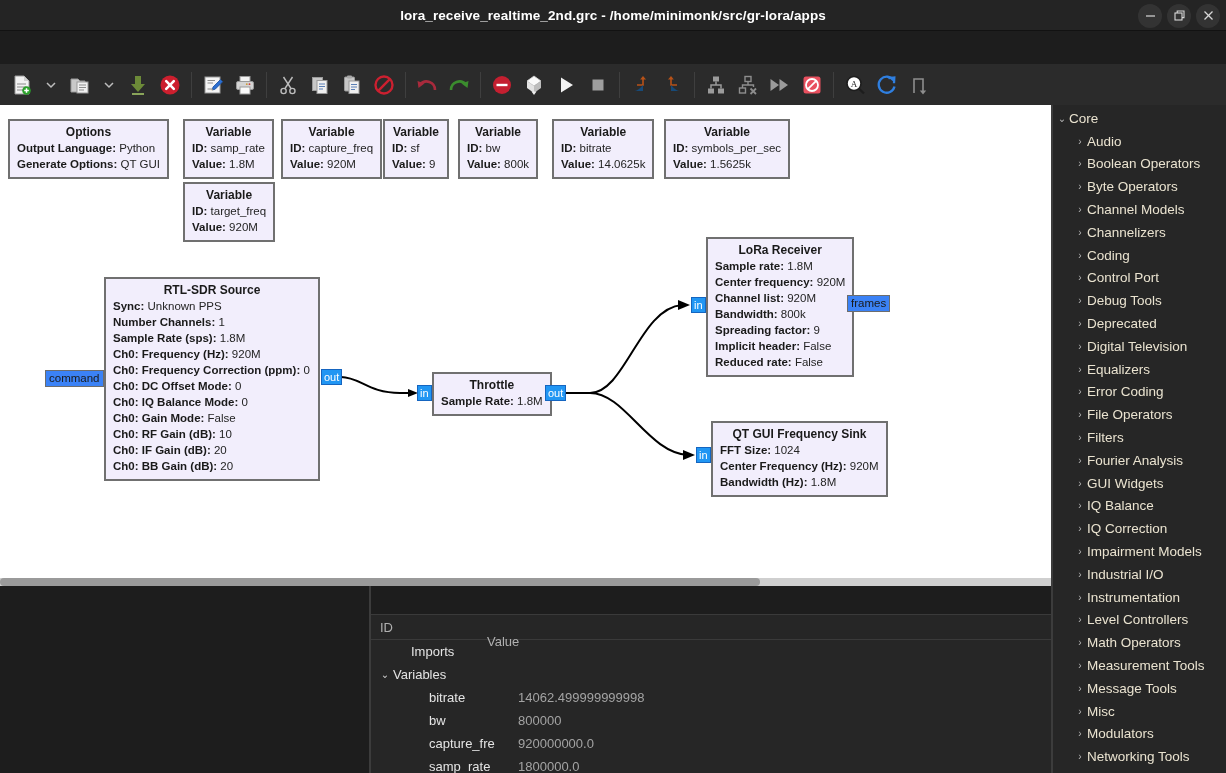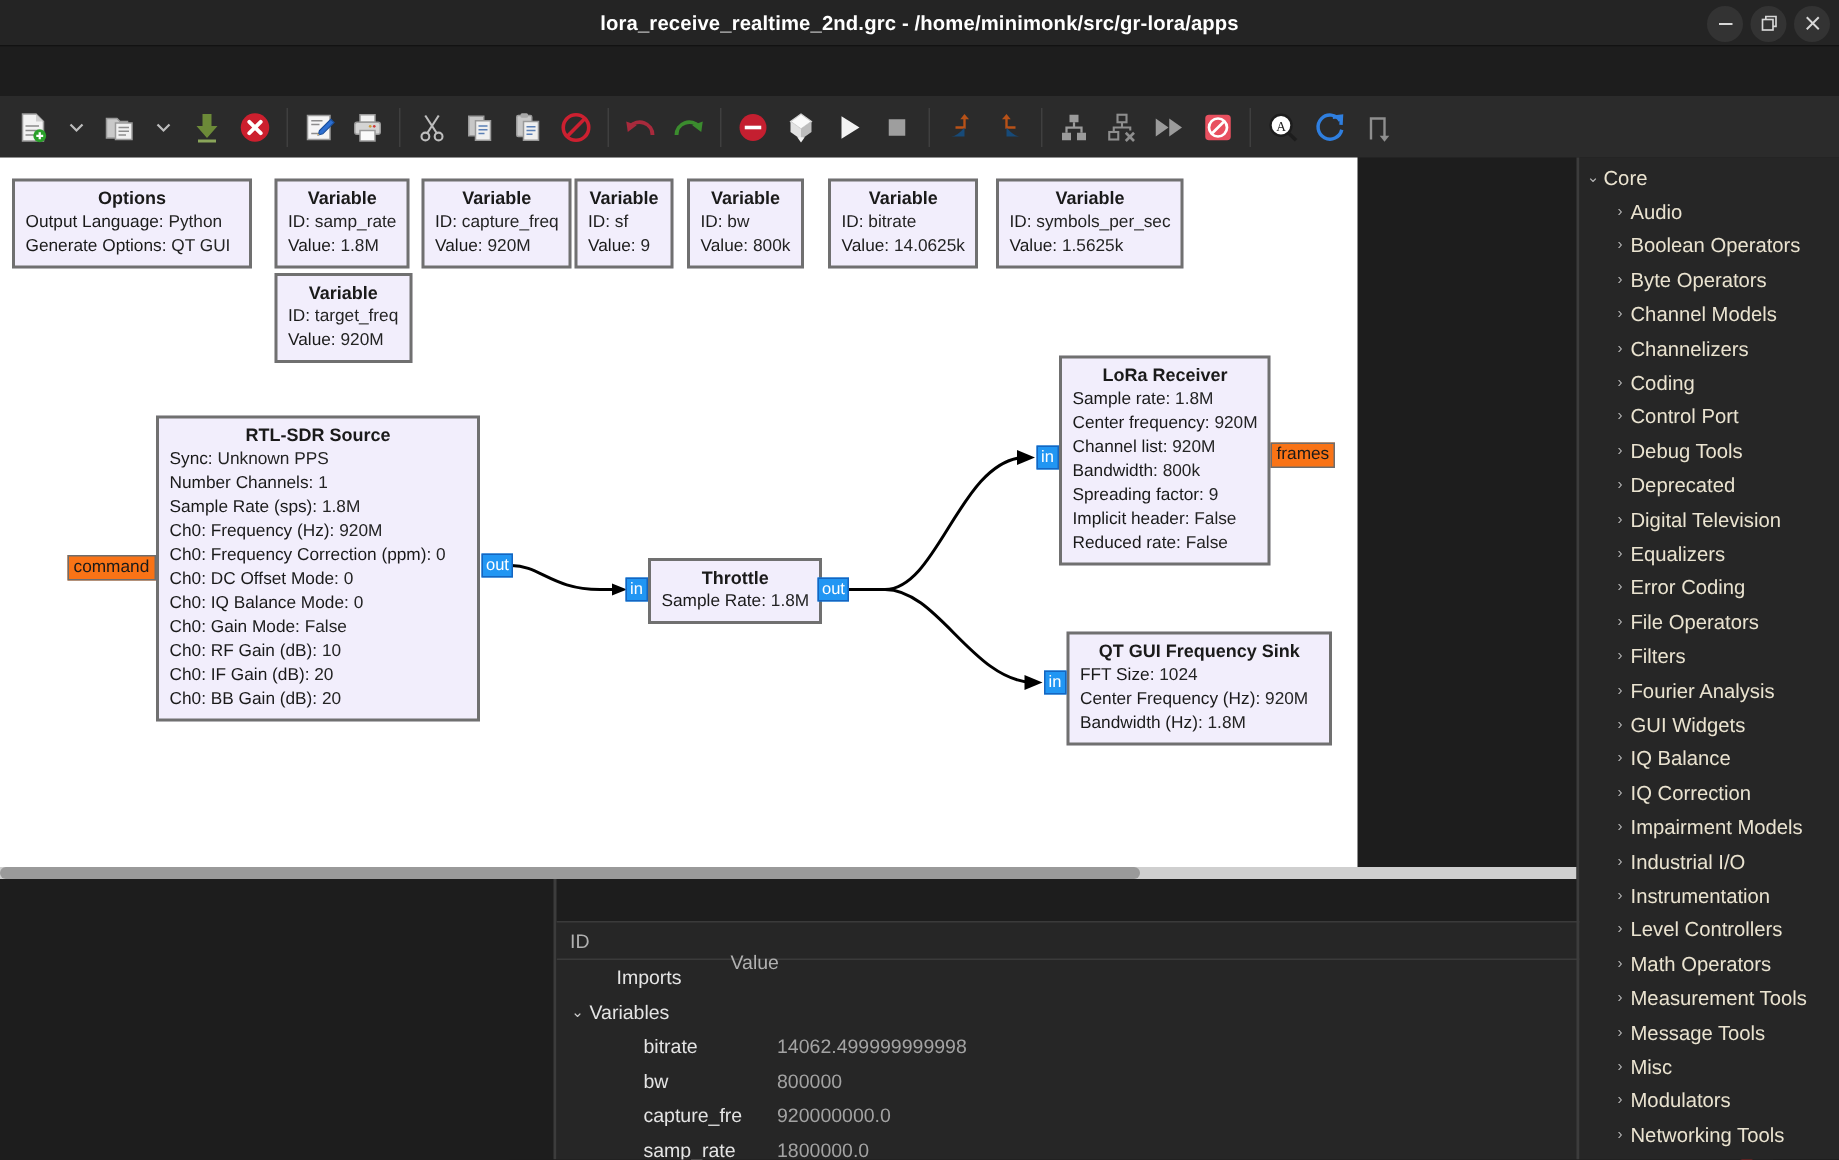--- a/index.html
+++ b/index.html
@@ -56,21 +56,21 @@
     cursor: pointer; flex: 0 0 auto;
   }
   .tb.small { width: 26px; }
   .tbsep {
     width: 1px; height: 26px; background: #3f3f3f; margin: 0 5px;
     flex: 0 0 auto;
   }
 
   
   .canvas {
-    position: absolute; left: 0; top: 105px; width: 905px; height: 473px;
+    position: absolute; left: 0; top: 105px; width: 1051px; height: 473px;
     background: #ffffff;
     overflow: hidden;
   }
   .canvas-scrollbar-h {
     position: absolute; left: 0; top: 578px; width: 1051px; height: 8px;
     background: #cfcfcf;
   }
   .canvas-scrollbar-h .thumb {
     position: absolute; left: 0; top: 0; width: 760px; height: 8px;
     background: #9a9a9a; border-radius: 4px;
@@ -84,33 +84,33 @@
     font-size: 11.5px;
     color: #1a1a1a;
     padding: 4px 7px 5px 7px;
     white-space: nowrap;
   }
   .blk .bt {
     font-weight: bold; text-align: center; display: block;
     font-size: 12px; margin-bottom: 1px;
   }
   .blk .row { line-height: 16px; }
-  .blk .row b { font-weight: normal; }
+  .blk .row b { font-weight: bold; }
   .blk .row span { color: #242424; }
 
   .port {
     position: absolute;
     background: #2196f3; color: #ffffff;
     font-size: 11px; line-height: 14px;
     padding: 0 2px; height: 16px;
     border: 1px solid #1565c0;
   }
   .mport {
     position: absolute;
-    background: #f97316; color: #1a1a1a;
+    background: #3b82f6; color: #1a1a1a;
     font-size: 11.5px; line-height: 15px;
     padding: 0 3px; height: 17px;
     border: 1px solid #6d6d6d;
   }
 
   
   .console {
     position: absolute; left: 0; top: 586px; width: 369px; height: 187px;
     background: #242424;
     border-top: 1px solid #3a3a3a;

